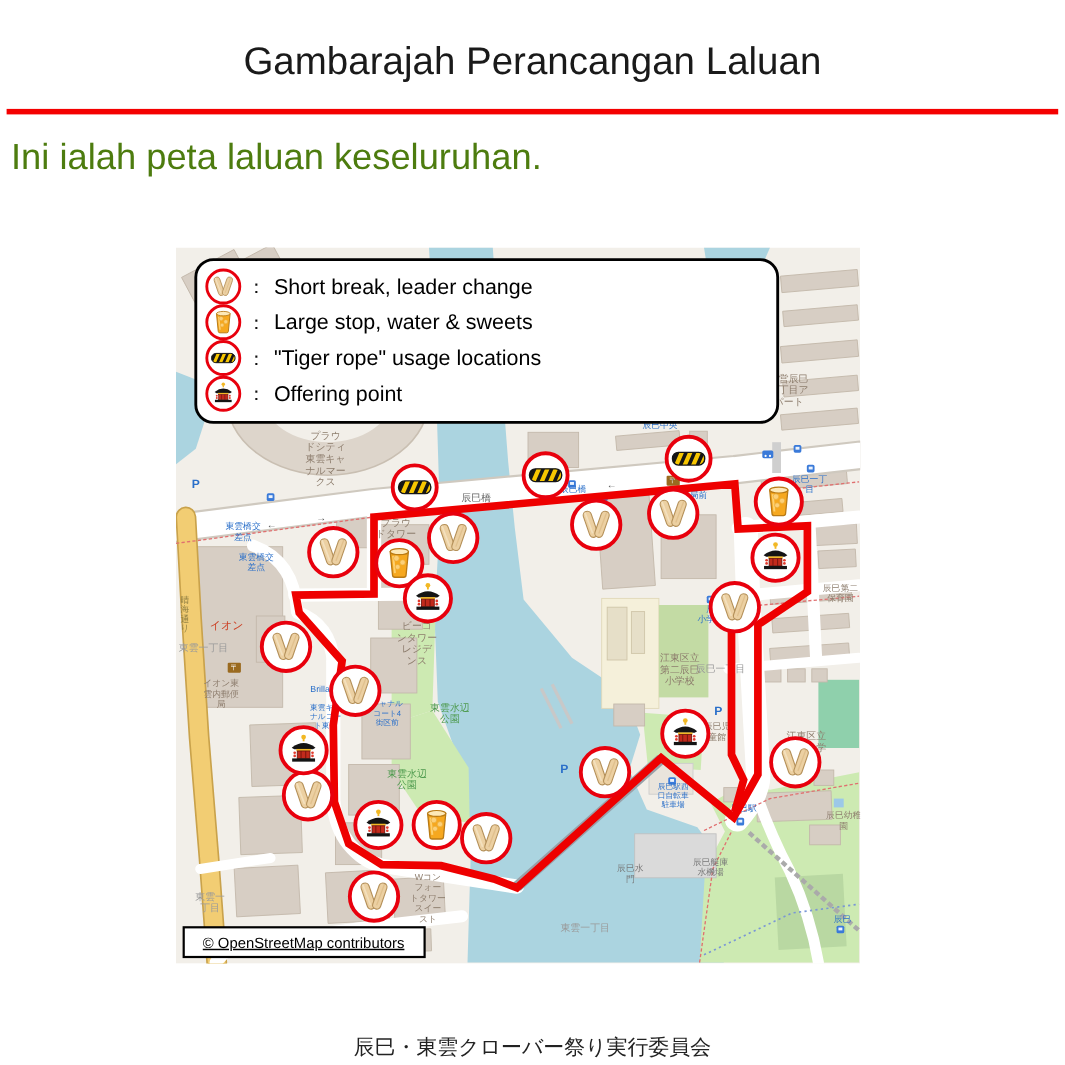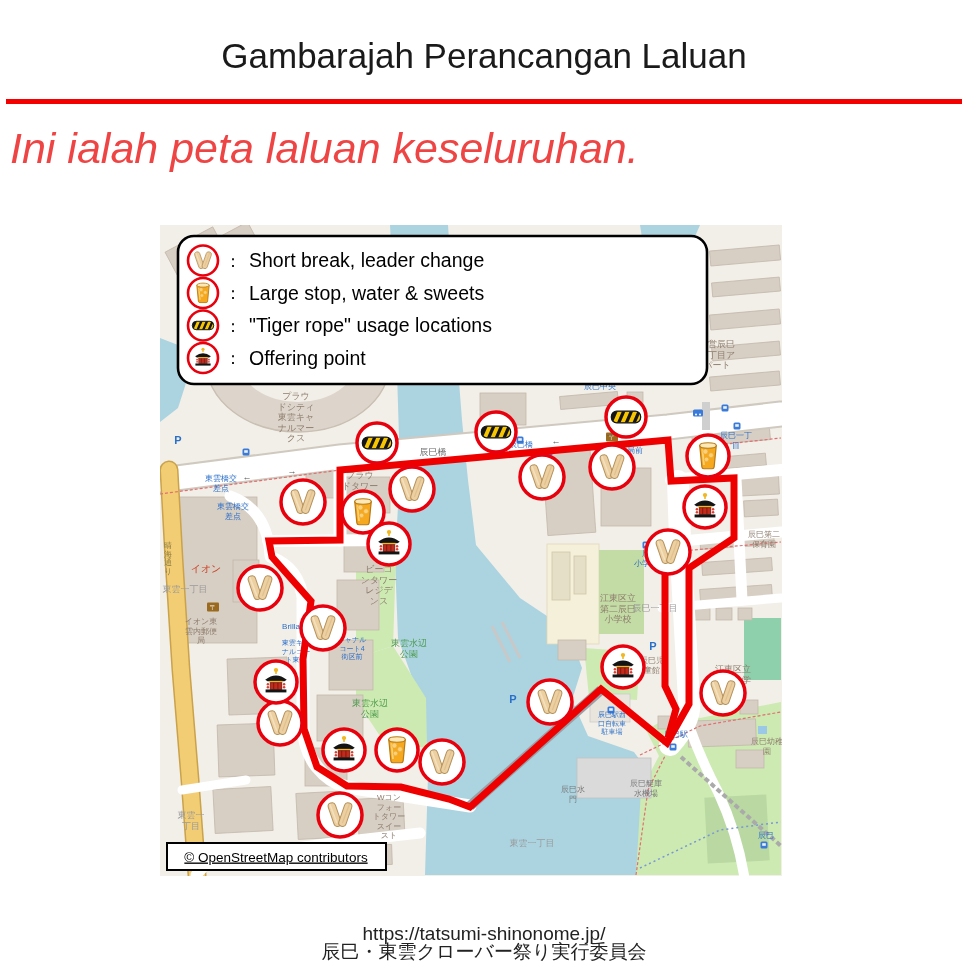--- a/index.html
+++ b/index.html
@@ -1,21 +1,21 @@
 <!DOCTYPE html>
 <html><head>
 <meta charset="utf-8">
 <style>
   html,body{margin:0;padding:0;background:#fff;}
   .stage{position:relative;width:968px;height:968px;background:#fff;overflow:hidden;
          font-family:"Liberation Sans",sans-serif;}
   .title{position:absolute;top:36px;left:0;width:100%;text-align:center;
          font-size:35px;color:#1a1a1a;}
   .divider{position:absolute;top:99px;left:6px;width:956px;height:5px;}
-  .subtitle{position:absolute;top:124px;left:10px;font-size:43px;color:#ef4444;font-style:italic;}
+  .subtitle{position:absolute;top:124px;left:10px;font-size:33px;color:#4d7c0f;}
   .mapwrap{position:absolute;left:160px;top:225px;width:622px;height:651px;}
   .footer1{position:absolute;top:899px;left:0;width:100%;text-align:center;
            font-size:19px;color:#222;margin-top:40px;}
   .footer2{position:absolute;top:923px;left:0;width:100%;text-align:center;
            font-size:19px;color:#222;}
   svg text{font-family:"Liberation Sans",sans-serif;}
   .bld{fill:#d7cec4;stroke:#c3b8aa;stroke-width:.8;}
   .bld2{fill:#e6dfc8;stroke:#cfc5a8;stroke-width:.8;}
 </style>
 </head>
@@ -435,14 +435,13 @@
         </g>
 
     <g>
       <rect x="167" y="843" width="219" height="27" fill="#fff" stroke="#000" stroke-width="2"></rect>
       <text x="276" y="861.5" text-anchor="middle" font-size="13.5" fill="#000" text-decoration="underline">© OpenStreetMap contributors</text>
     </g>
   </svg>
   </div>
 
   <div class="footer1">辰巳・東雲クローバー祭り実行委員会</div>
-  <div class="footer2">https://tatsumi-shinonome.jp/</div>
 </div>
 
 </body></html>

